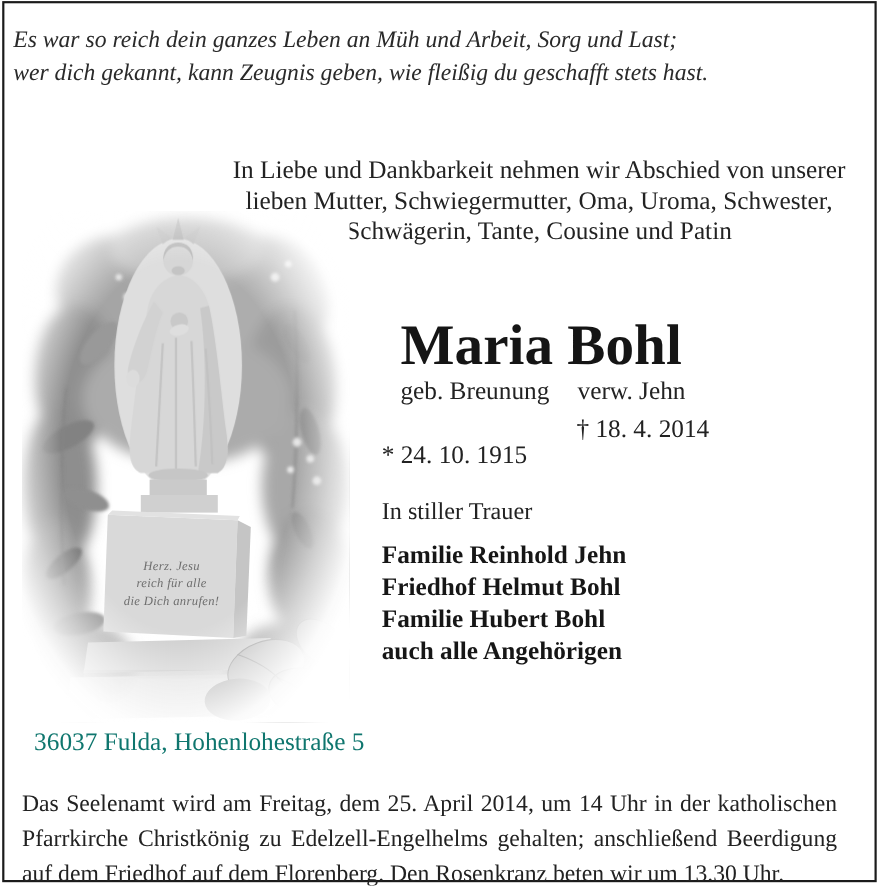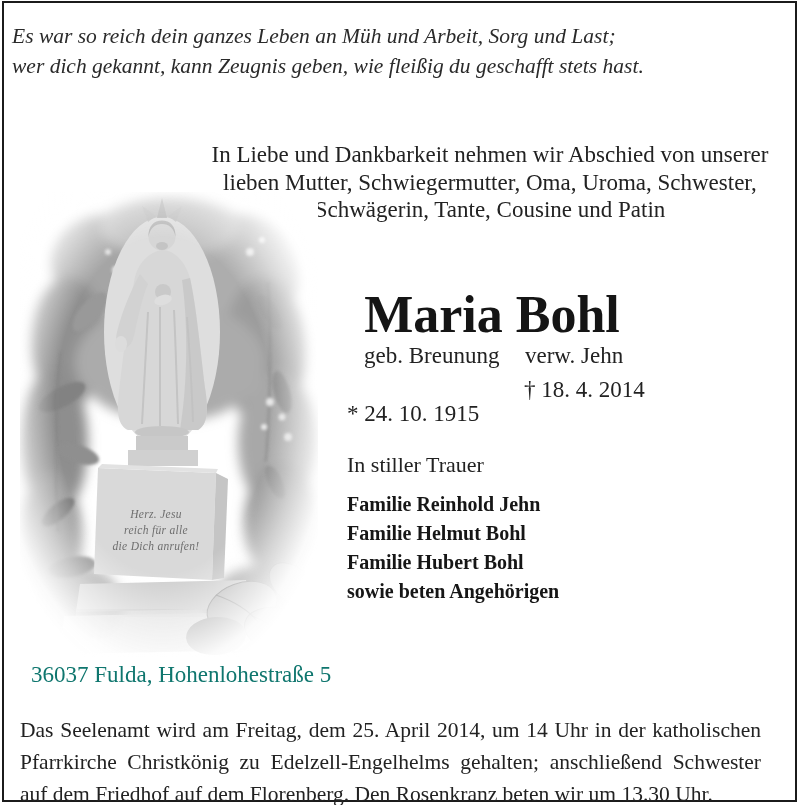--- a/index.html
+++ b/index.html
@@ -30,21 +30,21 @@
     white-space:nowrap;
   }
   .sub { position:absolute; font-size:23px; color:#222; white-space:nowrap; }
   .sub.geb   { left:364px; top:343px; }
   .sub.verw  { left:525px; top:343px; }
   .sub.birth { left:347px; top:361px;margin-top:40px; }
   .sub.death { left:524px; top:377px;font-family:Liberation Serif, serif; }
   .trauer { position:absolute; left:347px; top:452px; font-size:22px; color:#222; }
   .families {
     position:absolute; left:347px; top:490px;
-    font-size:20px; font-weight:bold; line-height:29px; color:#161616;
+    font-size:23px; font-weight:bold; line-height:29px; color:#161616;
     white-space:nowrap;
   }
   .address { position:absolute; left:31px; top:662px; font-size:23px; color:#0f766e; }
   .notice {
     position:absolute; left:20px; top:702px; width:741px;
     font-size:21.5px; line-height:32px; color:#222;margin-top:12px;
   }
   .notice .jline { text-align:justify; text-align-last:justify; }
   .notice .lline { text-align:left; }
 </style>
@@ -175,24 +175,24 @@
 
 <div class="sub geb">geb. Breunung</div>
 <div class="sub verw">verw. Jehn</div>
 <div class="sub birth">* 24. 10. 1915</div>
 <div class="sub death">† 18. 4. 2014</div>
 
 <div class="trauer">In stiller Trauer</div>
 
 <div class="families">
   <div>Familie Reinhold Jehn</div>
-  <div>Familie Helmut Bohl</div>
+  <div>Friedhof Helmut Bohl</div>
   <div>Familie Hubert Bohl</div>
-  <div>sowie beten Angehörigen</div>
+  <div>auch alle Angehörigen</div>
 </div>
 
 <div class="address">36037 Fulda, Hohenlohestraße 5</div>
 
 <div class="notice">
   <div class="jline">Das Seelenamt wird am Freitag, dem 25. April 2014, um 14 Uhr in der katholischen</div>
-  <div class="jline">Pfarrkirche Christkönig zu Edelzell-Engelhelms gehalten; anschließend Schwester</div>
+  <div class="jline">Pfarrkirche Christkönig zu Edelzell-Engelhelms gehalten; anschließend Beerdigung</div>
   <div class="lline">auf dem Friedhof auf dem Florenberg. Den Rosenkranz beten wir um 13.30 Uhr.</div>
 </div>
 
 </body></html>

